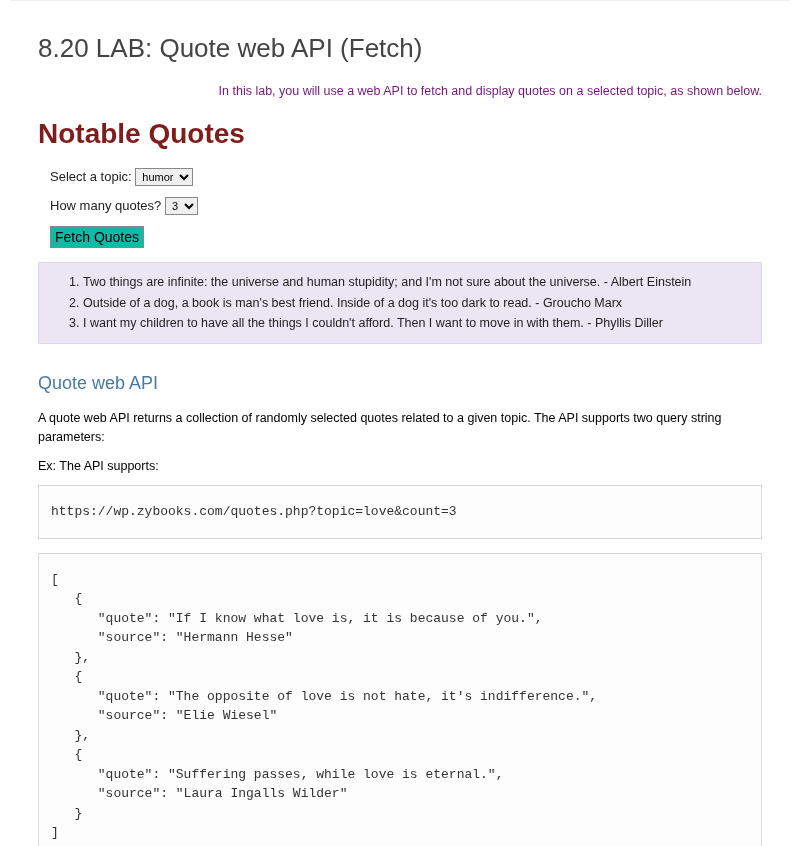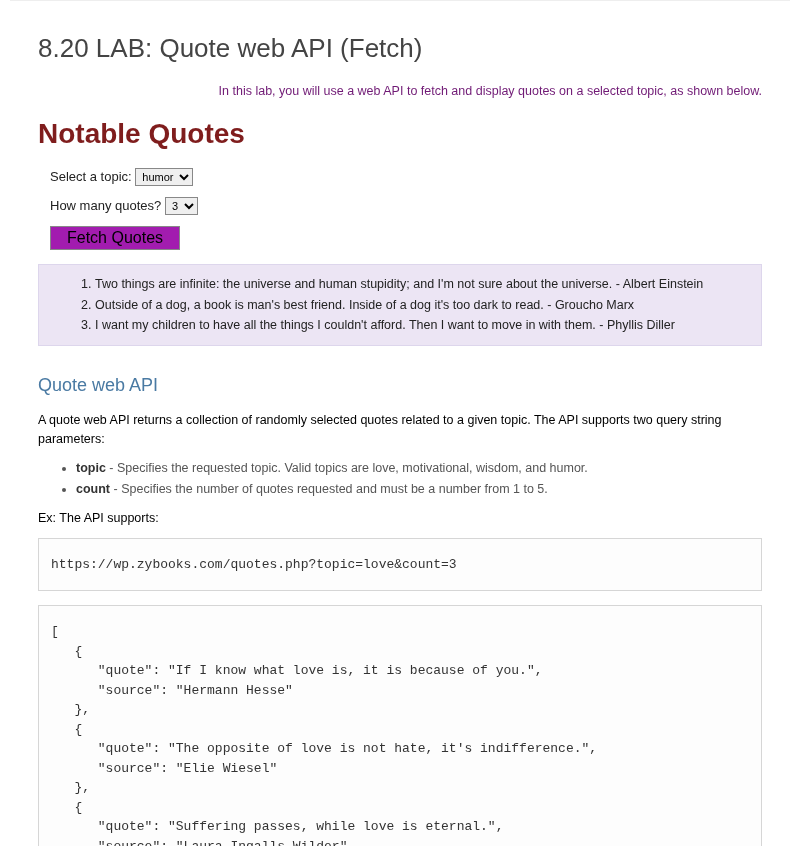--- a/index.html
+++ b/index.html
@@ -42,35 +42,35 @@
     color: #222;
   }
   .row label { color: #222; }
   select {
     font-size: 11px;
     padding: 1px 2px;
     border: 1px solid #888;
     background: #efefef;
   }
   button.fetch {
-    font-size: 16px;
-    padding: 2px 16px;
+    font-size: 14px;
+    padding: 2px 4px;
     border: 1px solid #888;
-    background: #a21caf;
+    background: #14b8a6;
     cursor: pointer;
   }
   .quotes-box {
     background: #ece5f4;
     border: 1px solid #ddd6ec;
     margin-top: 14px;
     padding: 8px 10px 8px 0;
   }
   .quotes-box ol {
     margin: 0;
-    padding-left: 56px;
+    padding-left: 44px;
     font-size: 12.5px;
     color: #222;
   }
   .quotes-box li { margin: 2px 0; }
   h3.section-heading {
     font-size: 18px;
     font-weight: 400;
     color: #4a7aa3;
     margin: 26px 0 12px 0;
   }
@@ -124,24 +124,20 @@
       <li>Two things are infinite: the universe and human stupidity; and I'm not sure about the universe. - Albert Einstein</li>
       <li>Outside of a dog, a book is man's best friend. Inside of a dog it's too dark to read. - Groucho Marx</li>
       <li>I want my children to have all the things I couldn't afford. Then I want to move in with them. - Phyllis Diller</li>
     </ol>
   </div>
 
   <h3 class="section-heading">Quote web API</h3>
 
   <p class="body-text">A quote web API returns a collection of randomly selected quotes related to a given topic. The API supports two query string parameters:</p>
 
-  <ul class="params">
-    <li><b>topic</b><span> - Specifies the requested topic. Valid topics are love, motivational, wisdom, and humor.</span></li>
-    <li><b>count</b><span> - Specifies the number of quotes requested and must be a number from 1 to 5.</span></li>
-  </ul>
 
   <p class="body-text">Ex: The API supports:</p>
 
   <div class="code-block">https://wp.zybooks.com/quotes.php?topic=love&amp;count=3</div>
 
 
   <div class="code-block">[
    {
       "quote": "If I know what love is, it is because of you.",
       "source": "Hermann Hesse"

